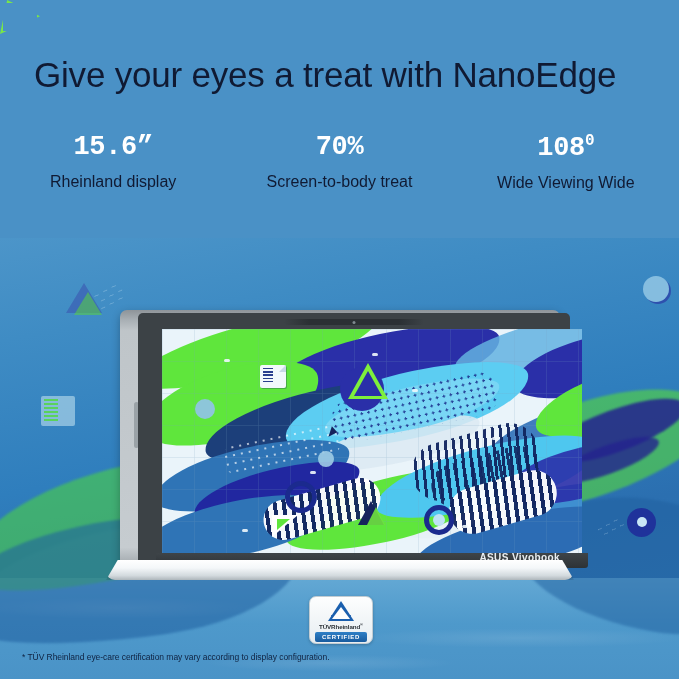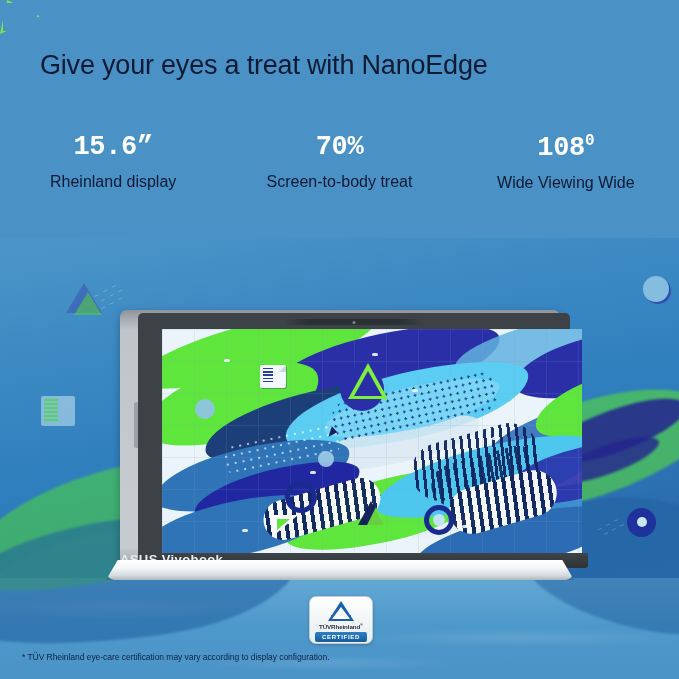--- a/index.html
+++ b/index.html
@@ -59,22 +59,22 @@
     background-size:42px 42px;}
   .grid-bg2{position:absolute;left:560px;top:430px;width:140px;height:150px;opacity:.14;
     background-image:linear-gradient(#ffffff 1px,transparent 1px),linear-gradient(90deg,#ffffff 1px,transparent 1px);
     background-size:44px 44px;}
   .scribble{position:absolute;opacity:.35;color:#dff2fb;font-size:9px;line-height:7px;letter-spacing:1px;
     transform:rotate(-28deg);white-space:pre;}
   .scr-a{left:96px;top:286px;}
   .scr-b{left:598px;top:520px;font-size:8px;}
 
   
-  .headline{position:absolute;left:40px;top:32px;width:610px;
-    font-size:27px;font-weight:400;color:#101a33;letter-spacing:-0.2px;}
+  .headline{position:absolute;left:34px;top:32px;width:610px;
+    font-size:35px;font-weight:400;color:#101a33;letter-spacing:-0.2px;}
 
   
   .specs{position:absolute;left:0;top:133px;width:679px;display:flex;}
   .spec{flex:1;text-align:center;padding:0 4px;}
   .spec-value{font-size:27px;font-weight:700;color:#ffffff;line-height:1.05;letter-spacing:-0.3px;font-family:Liberation Mono, monospace;}
   .spec-value sup{font-size:16px;vertical-align:super;font-weight:700;}
   .spec-label{margin-top:11px;font-size:16px;color:#101a33;line-height:1.25;font-weight:400;}
 
   
   .laptop{position:absolute;left:106px;top:310px;width:468px;height:268px;}
@@ -164,22 +164,22 @@
   .tri-navy-g{position:absolute;left:205px;top:178px;width:18px;height:18px;
     clip-path:polygon(50% 0,100% 100%,0 100%);background:#6fe33f;opacity:.9;}
   .cursor{position:absolute;left:168px;top:98px;width:0;height:0;
     border-left:7px solid #15235c;border-top:4px solid transparent;border-bottom:7px solid transparent;
     transform:rotate(18deg);}
 
   .sparkle{position:absolute;width:6px;height:3px;background:#eef7fc;border-radius:3px;opacity:.9;}
 
   .chinbar{position:absolute;left:18px;top:240px;width:432px;height:15px;
     background:linear-gradient(180deg,#3e4448,#2d3236);border-radius:0 0 3px 3px;}
-  .brand{position:absolute;left:0;right:0;top:242px;text-align:left;color:#e9eef1;
-    font-size:13px;letter-spacing:.4px;font-weight:700;}
+  .brand{position:absolute;left:0;right:0;top:242px;text-align:right;color:#e9eef1;
+    font-size:10px;letter-spacing:.4px;font-weight:700;}
   .base{position:absolute;left:0;top:250px;width:468px;height:20px;
     background:linear-gradient(180deg,#ffffff 0%,#f4f7f9 40%,#d3dade 78%,#aeb6bb 100%);
     border-radius:3px 3px 9px 9px;
     clip-path:polygon(2.5% 0,97.5% 0,100% 100%,0 100%);
     box-shadow:0 4px 10px rgba(0,0,0,.25);}
   .hinge-l{position:absolute;left:14px;top:92px;width:5px;height:46px;background:#9aa2a7;border-radius:3px;}
   .hinge-r{position:absolute;right:14px;top:92px;width:5px;height:46px;background:#9aa2a7;border-radius:3px;}
 
   
   .badge{position:absolute;left:309px;top:596px;width:62px;height:46px;

